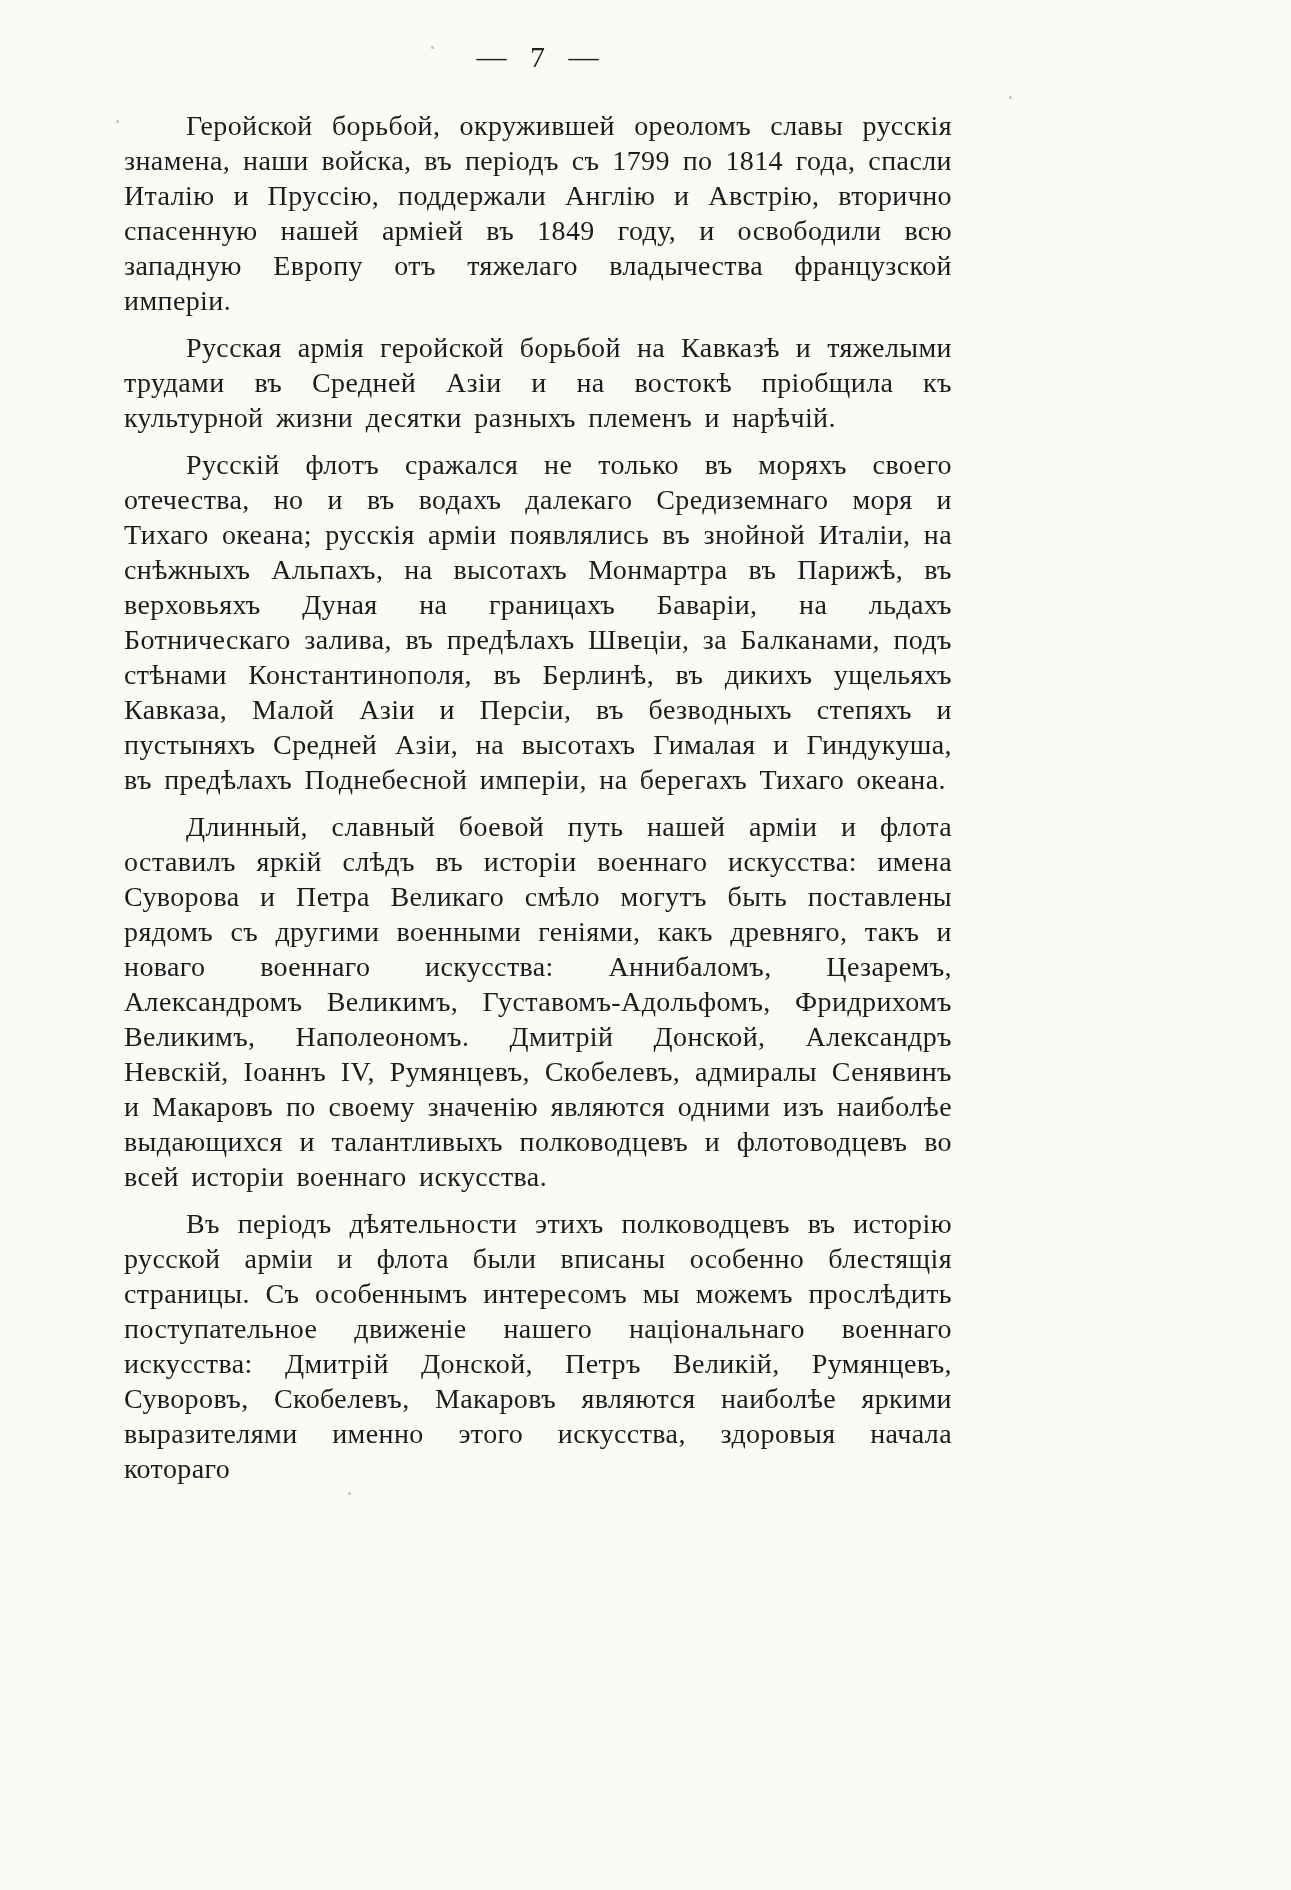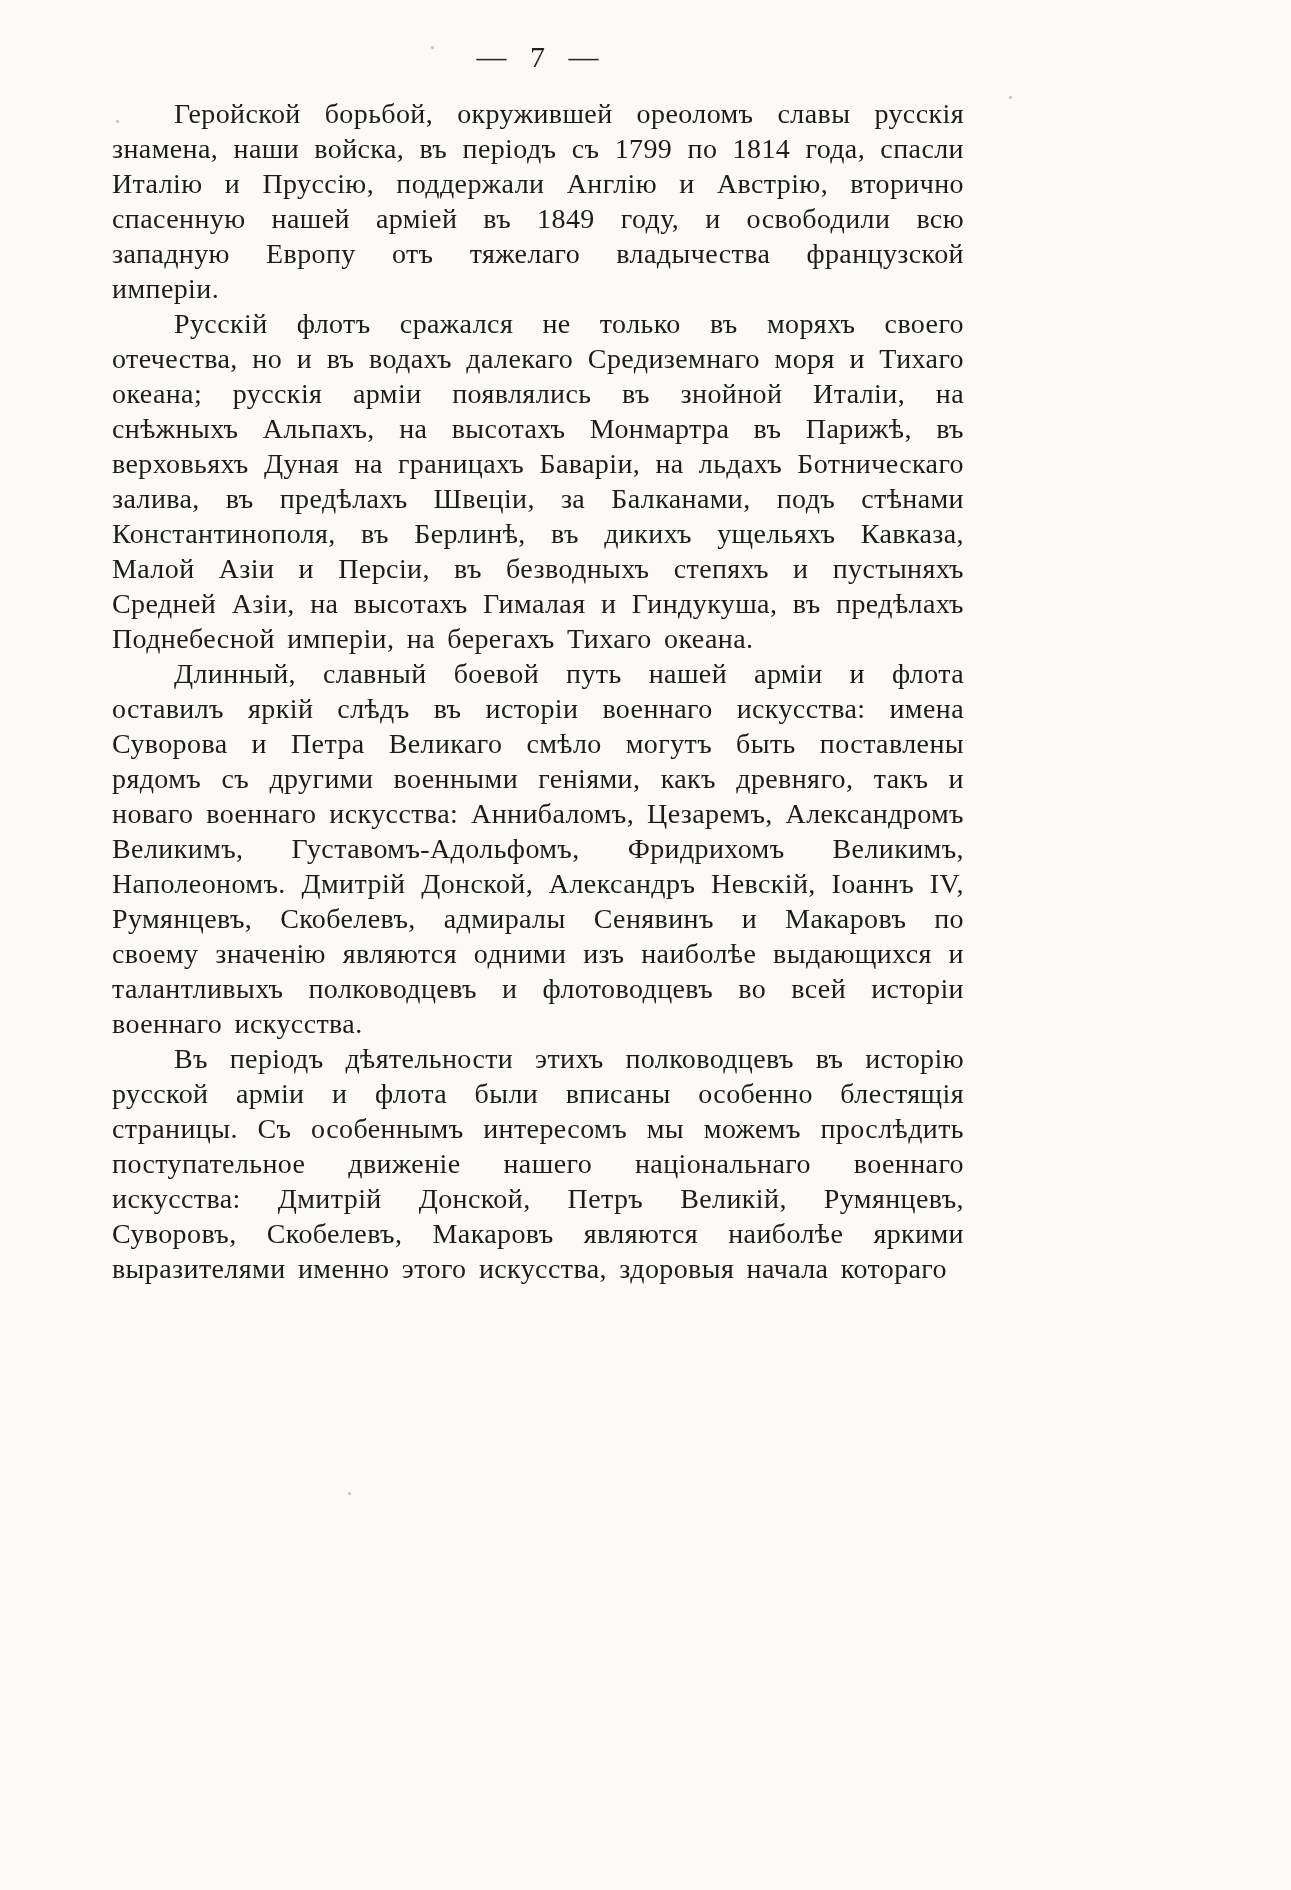--- a/index.html
+++ b/index.html
@@ -36,21 +36,21 @@
     top: 96px;
     left: 112px;
     width: 852px;
     font-size: 28px;
     line-height: 35px;
     text-align: justify;
     letter-spacing: 0.4px;
     word-spacing: 5px;
   }
   .para {
-    margin: 0;
+    margin: 12px;
     padding: 0;
     text-indent: 62px;
   }
   
   .speck {
     position: absolute;
     background: #8a8a85;
     border-radius: 50%;
     opacity: 0.5;
   }
@@ -61,20 +61,21 @@
 </style>
 </head>
 <body>
 
 <div class="scan-page">
 
   <div class="page-header">— 7 —</div>
 
   <div class="text-block">
     <p class="para">Геройской борьбой, окружившей ореоломъ славы русскія знамена, наши войска, въ періодъ съ 1799 по 1814 года, спасли Италію и Пруссію, поддержали Англію и Австрію, вторично спасенную нашей арміей въ 1849 году, и освободили всю западную Европу отъ тяжелаго владычества французской имперіи.</p>
+    <p class="para">Русская армія геройской борьбой на Кавказѣ и тяжелыми трудами въ Средней Азіи и на востокѣ пріобщила къ культурной жизни десятки разныхъ племенъ и нарѣчій.</p>
     <p class="para">Русскій флотъ сражался не только въ моряхъ своего отечества, но и въ водахъ далекаго Средиземнаго моря и Тихаго океана; русскія арміи появлялись въ знойной Италіи, на снѣжныхъ Альпахъ, на высотахъ Монмартра въ Парижѣ, въ верховьяхъ Дуная на границахъ Баваріи, на льдахъ Ботническаго залива, въ предѣлахъ Швеціи, за Балканами, подъ стѣнами Константинополя, въ Берлинѣ, въ дикихъ ущельяхъ Кавказа, Малой Азіи и Персіи, въ безводныхъ степяхъ и пустыняхъ Средней Азіи, на высотахъ Гималая и Гиндукуша, въ предѣлахъ Поднебесной имперіи, на берегахъ Тихаго океана.</p>
     <p class="para">Длинный, славный боевой путь нашей арміи и флота оставилъ яркій слѣдъ въ исторіи военнаго искусства: имена Суворова и Петра Великаго смѣло могутъ быть поставлены рядомъ съ другими военными геніями, какъ древняго, такъ и новаго военнаго искусства: Аннибаломъ, Цезаремъ, Александромъ Великимъ, Густавомъ-Адольфомъ, Фридрихомъ Великимъ, Наполеономъ. Дмитрій Донской, Александръ Невскій, Іоаннъ IV, Румянцевъ, Скобелевъ, адмиралы Сенявинъ и Макаровъ по своему значенію являются одними изъ наиболѣе выдающихся и талантливыхъ полководцевъ и флотоводцевъ во всей исторіи военнаго искусства.</p>
     <p class="para">Въ періодъ дѣятельности этихъ полководцевъ въ исторію русской арміи и флота были вписаны особенно блестящія страницы. Съ особеннымъ интересомъ мы можемъ прослѣдить поступательное движеніе нашего національнаго военнаго искусства: Дмитрій Донской, Петръ Великій, Румянцевъ, Суворовъ, Скобелевъ, Макаровъ являются наиболѣе яркими выразителями именно этого искусства, здоровыя начала котораго</p>
   </div>
 
   <span class="speck s1"></span>
   <span class="speck s2"></span>
   <span class="speck s3"></span>
   <span class="speck s4"></span>
 

